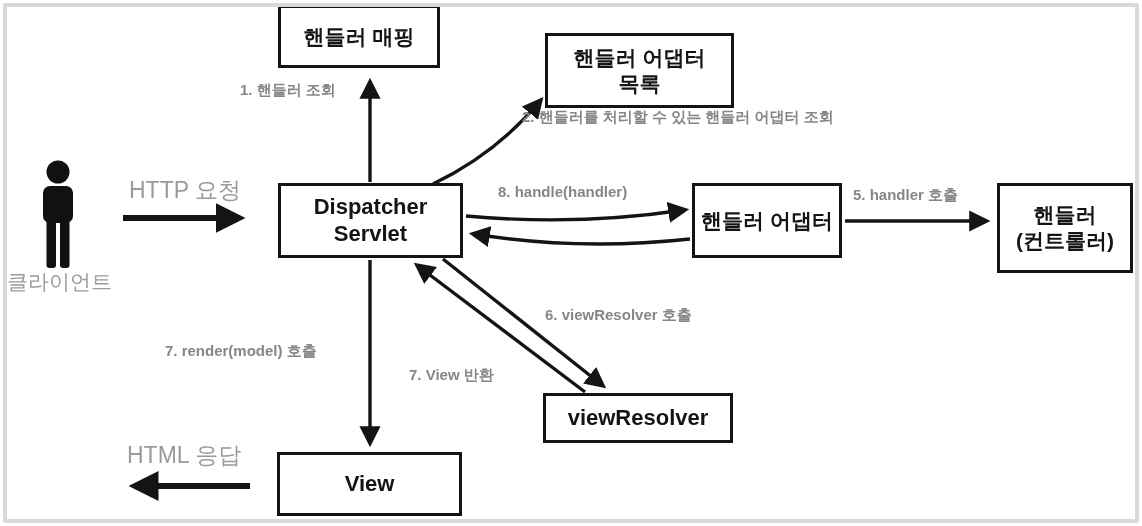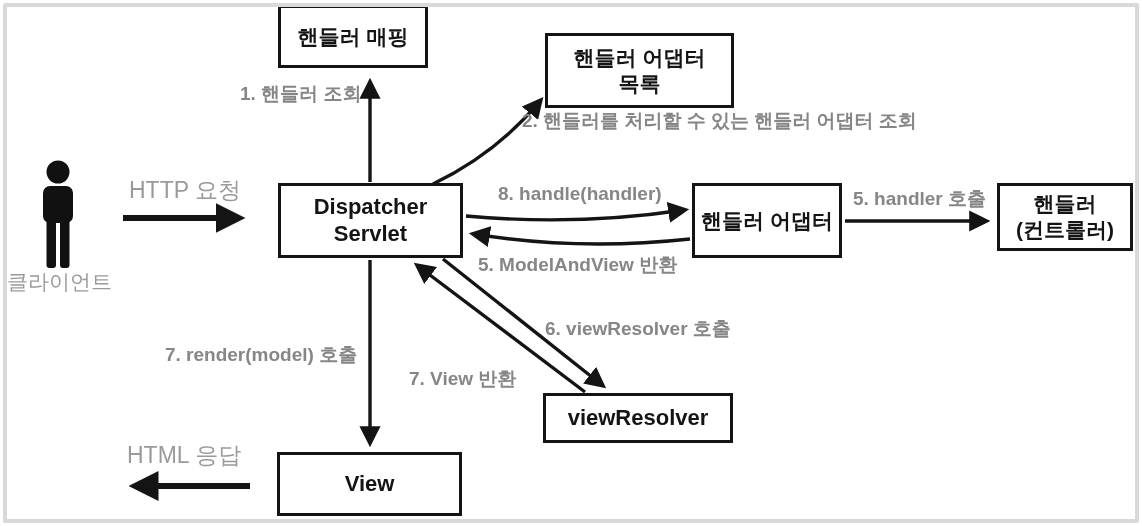--- a/index.html
+++ b/index.html
@@ -14,43 +14,43 @@
   }
   .svg-layer{position:absolute;left:0;top:0;width:1142px;height:526px;}
   .node{
     position:absolute;display:flex;flex-direction:column;align-items:center;justify-content:center;
     border:3px solid #141414;background:#ffffff;box-sizing:border-box;
     font-weight:bold;color:#141414;text-align:center;line-height:1.22;
   }
   .node-kr{font-size:21px;}
   .node-en{font-size:22px;}
   .step-label{
-    position:absolute;color:#868686;font-weight:bold;font-size:19px;white-space:nowrap;
+    position:absolute;color:#868686;font-weight:bold;font-size:15px;white-space:nowrap;
   }
   .flow-label{
     position:absolute;color:#9a9a9a;font-weight:normal;font-size:23px;white-space:nowrap;
   }
   .client-label{
     position:absolute;color:#9a9a9a;font-weight:normal;font-size:21px;white-space:nowrap;
   }
   
-  #n-handler-mapping{left:278px;top:5px;width:150px;height:63px;}
+  #n-handler-mapping{left:278px;top:5px;width:162px;height:63px;}
   #n-handler-adapter-list{left:545px;top:33px;width:189px;height:75px;}
   #n-dispatcher{left:278px;top:183px;width:185px;height:75px;}
   #n-handler-adapter{left:692px;top:183px;width:150px;height:75px;}
-  #n-handler-controller{left:997px;top:183px;width:136px;height:68px;}
+  #n-handler-controller{left:997px;top:183px;width:136px;height:90px;}
   #n-view-resolver{left:543px;top:393px;width:190px;height:50px;}
   #n-view{left:277px;top:452px;width:185px;height:64px;}
   
   #l-step1{left:240px;top:81px;}
   #l-step2{left:522px;top:108px;}
   #l-step3{left:498px;top:183px;}
   #l-step4{left:853px;top:186px;}
   #l-step5{left:478px;top:252px;}
-  #l-step6{left:545px;top:316px;}
+  #l-step6{left:545px;top:306px;}
   #l-step7{left:409px;top:366px;text-align:center;}
   #l-step8{left:165px;top:342px;}
   #l-http{left:129px;top:175px;}
   #l-html{left:127px;top:440px;}
   #l-client{left:7px;top:268px;}
 </style>
 </head>
 <body>
 
 <div class="stage">
@@ -125,19 +125,18 @@
   </div>
 
   <div class="flow-label" id="l-html">HTML 응답</div>
   <div class="flow-label" id="l-http">HTTP 요청</div>
   <div class="client-label" id="l-client">클라이언트</div>
 
   <div class="step-label" id="l-step1">1. 핸들러 조회</div>
   <div class="step-label" id="l-step2">2. 핸들러를 처리할 수 있는 핸들러 어댑터 조회</div>
   <div class="step-label" id="l-step3">8. handle(handler)</div>
   <div class="step-label" id="l-step4">5. handler 호출</div>
-  <div class="step-label" id="l-step5">5. ModelAndView 반환</div>
   <div class="step-label" id="l-step6">6. viewResolver 호출</div>
   <div class="step-label" id="l-step7">7. View 반환</div>
   <div class="step-label" id="l-step8">7. render(model) 호출</div>
 
   <div class="frame"></div>
 </div>
 
 </body></html>

